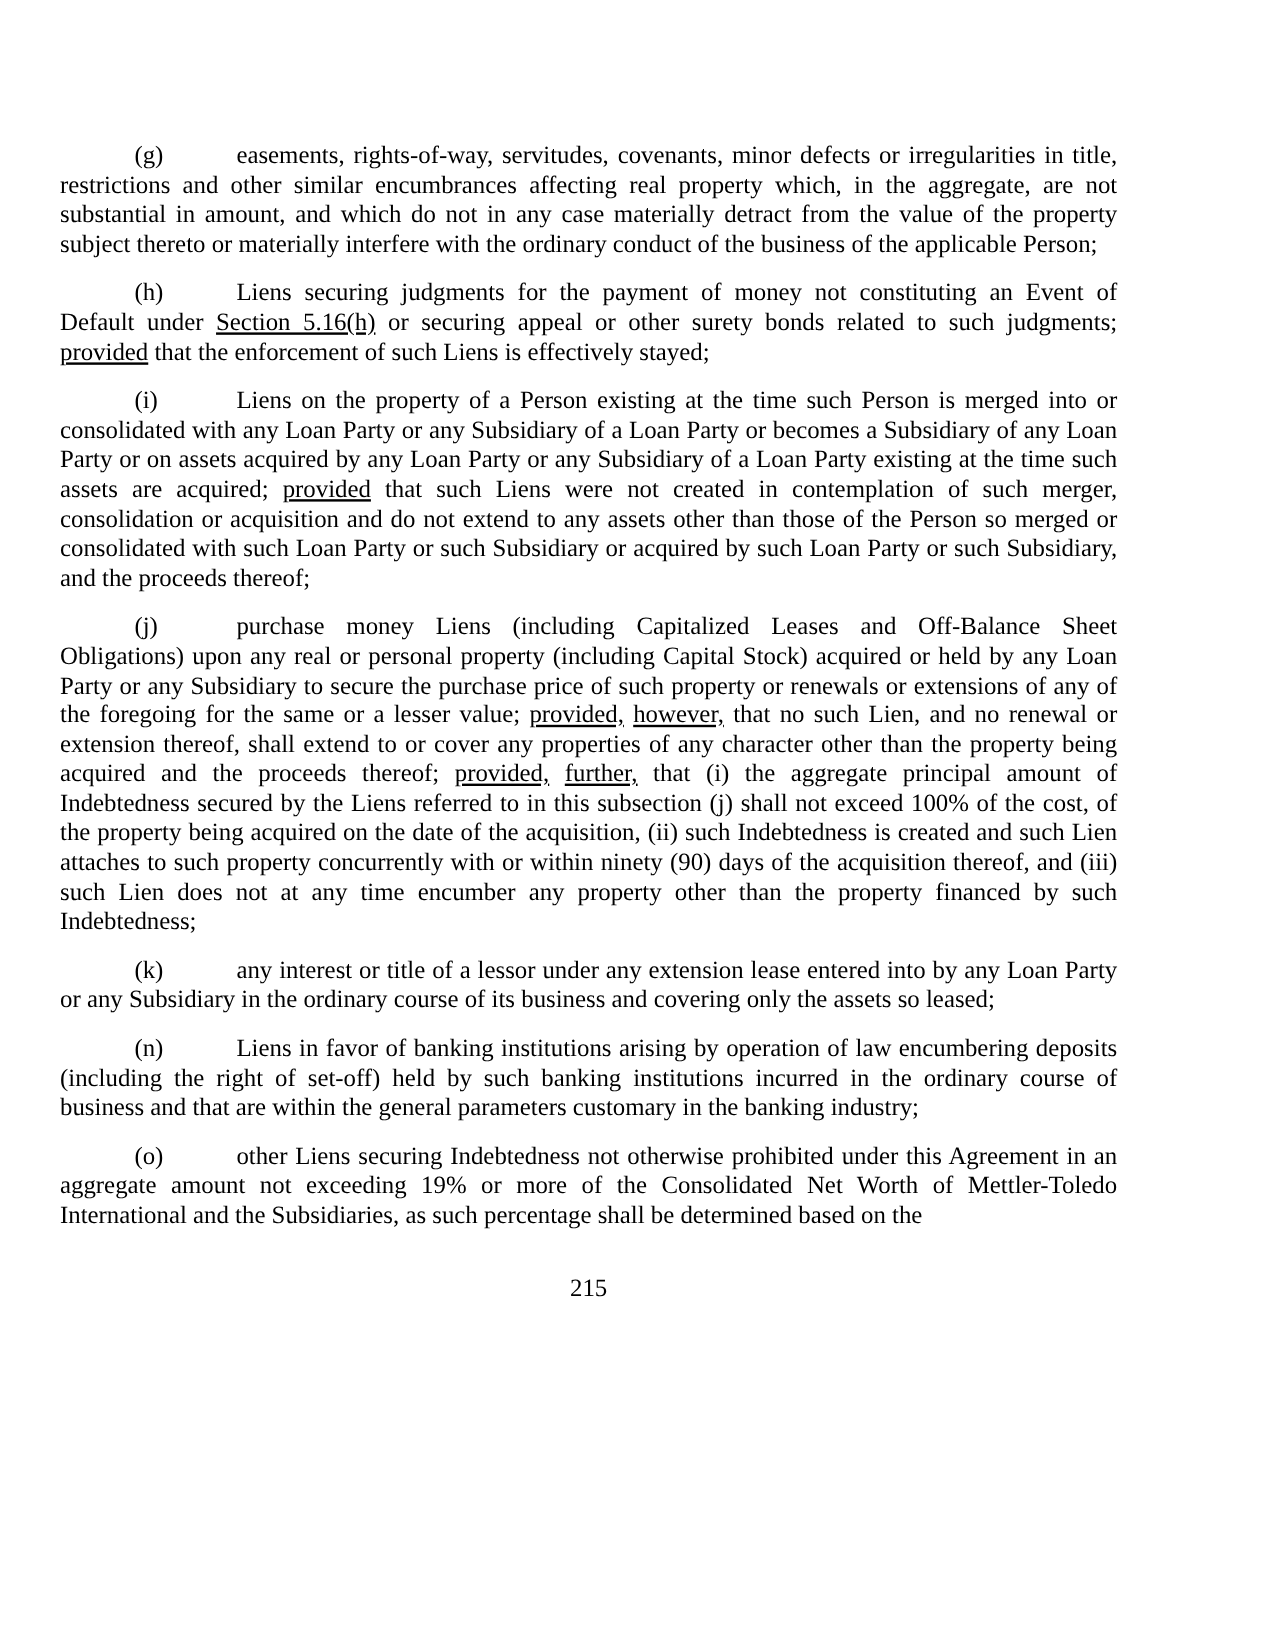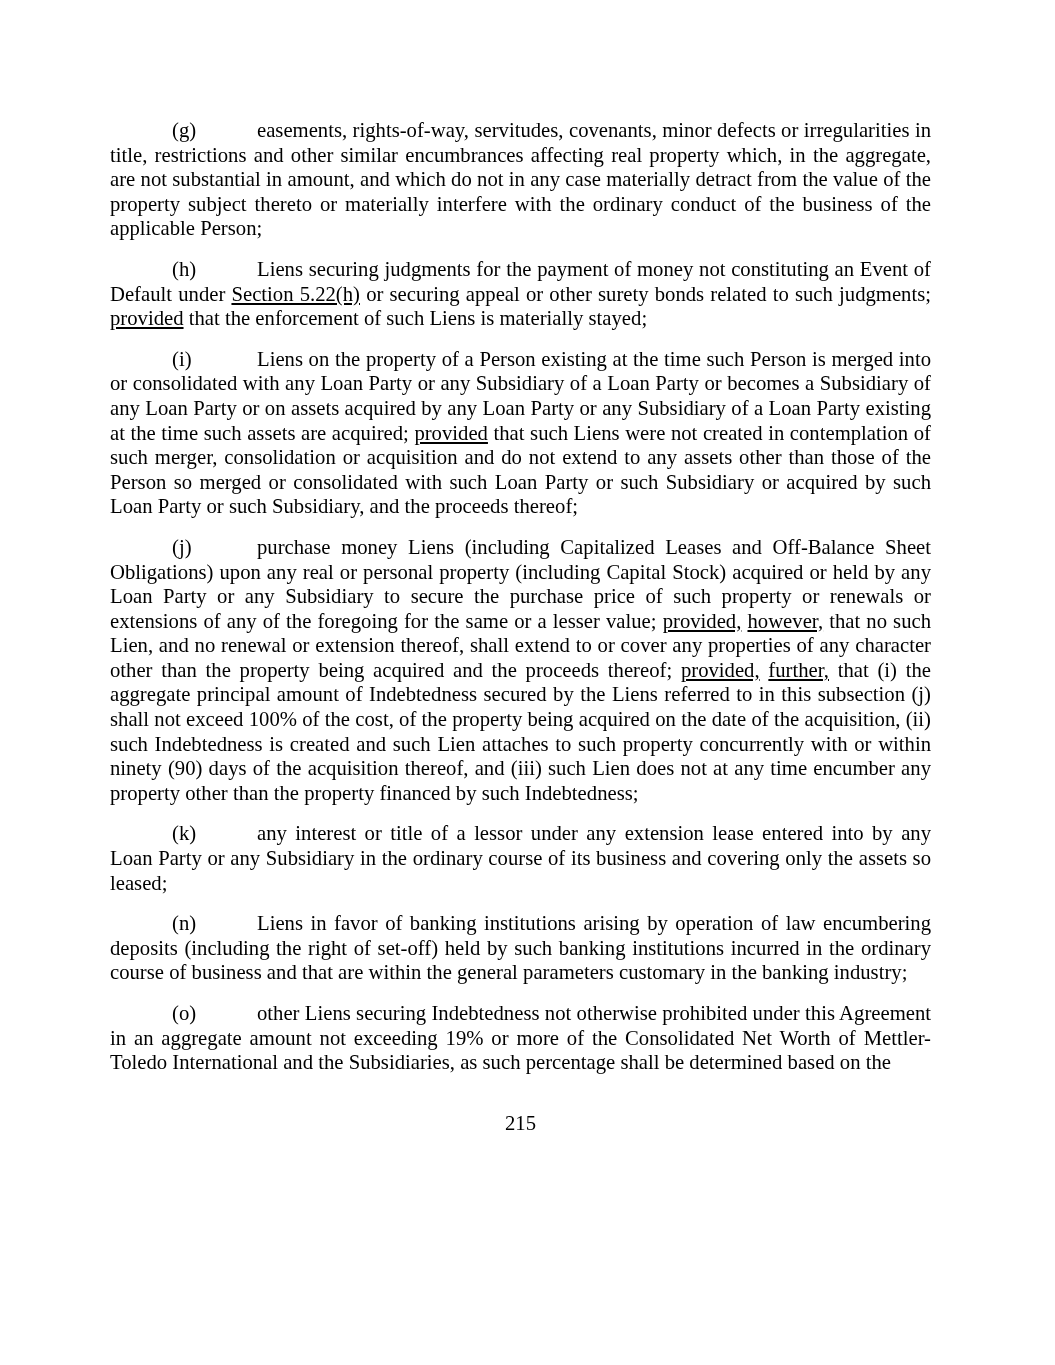--- a/index.html
+++ b/index.html
@@ -8,21 +8,21 @@
     background: #ffffff;
   }
   body {
     width: 1055px;
     height: 1365px;
     overflow: hidden;
   }
   .doc {
     box-sizing: border-box;
     width: 1055px;
-    padding: 118px 124px 0 110px;
+    padding: 118px 124px 0 50px;
     color: #000000;
     font-family: "Liberation Serif", "DejaVu Serif", serif;
     font-size: 20.7px;
     line-height: 24.6px;
     text-align: justify;
   }
   p.para {
     margin: 16px 0 0 0;
     text-indent: 62px;
   }
@@ -43,21 +43,21 @@
     text-indent: 0;
   }
 </style>
 </head>
 <body>
 
 <div class="doc">
 
   <p class="para first"><span class="plabel">(g)</span><span>easements, rights-of-way, servitudes, covenants, minor defects or irregularities in title, restrictions and other similar encumbrances affecting real property which, in the aggregate, are not substantial in amount, and which do not in any case materially detract from the value of the property subject thereto or materially interfere with the ordinary conduct of the business of the applicable Person;</span></p>
 
-  <p class="para"><span class="plabel">(h)</span><span>Liens securing judgments for the payment of money not constituting an Event of Default under </span><span class="u">Section 5.22(h)</span><span> or securing appeal or other surety bonds related to such judgments; </span><span class="u">provided</span><span> that the enforcement of such Liens is materially stayed;</span></p>
+  <p class="para"><span class="plabel">(h)</span><span>Liens securing judgments for the payment of money not constituting an Event of Default under </span><span class="u">Section 5.16(h)</span><span> or securing appeal or other surety bonds related to such judgments; </span><span class="u">provided</span><span> that the enforcement of such Liens is effectively stayed;</span></p>
 
   <p class="para"><span class="plabel">(i)</span><span>Liens on the property of a Person existing at the time such Person is merged into or consolidated with any Loan Party or any Subsidiary of a Loan Party or becomes a Subsidiary of any Loan Party or on assets acquired by any Loan Party or any Subsidiary of a Loan Party existing at the time such assets are acquired; </span><span class="u">provided</span><span> that such Liens were not created in contemplation of such merger, consolidation or acquisition and do not extend to any assets other than those of the Person so merged or consolidated with such Loan Party or such Subsidiary or acquired by such Loan Party or such Subsidiary, and the proceeds thereof;</span></p>
 
   <p class="para"><span class="plabel">(j)</span><span>purchase money Liens (including Capitalized Leases and Off-Balance Sheet Obligations) upon any real or personal property (including Capital Stock) acquired or held by any Loan Party or any Subsidiary to secure the purchase price of such property or renewals or extensions of any of the foregoing for the same or a lesser value; </span><span class="u">provided,</span><span> </span><span class="u">however,</span><span> that no such Lien, and no renewal or extension thereof, shall extend to or cover any properties of any character other than the property being acquired and the proceeds thereof; </span><span class="u">provided,</span><span> </span><span class="u">further,</span><span> that (i) the aggregate principal amount of Indebtedness secured by the Liens referred to in this subsection (j) shall not exceed 100% of the cost, of the property being acquired on the date of the acquisition, (ii) such Indebtedness is created and such Lien attaches to such property concurrently with or within ninety (90) days of the acquisition thereof, and (iii) such Lien does not at any time encumber any property other than the property financed by such Indebtedness;</span></p>
 
   <p class="para"><span class="plabel">(k)</span><span>any interest or title of a lessor under any extension lease entered into by any Loan Party or any Subsidiary in the ordinary course of its business and covering only the assets so leased;</span></p>
 
 
 
   <p class="para"><span class="plabel">(n)</span><span>Liens in favor of banking institutions arising by operation of law encumbering deposits (including the right of set-off) held by such banking institutions incurred in the ordinary course of business and that are within the general parameters customary in the banking industry;</span></p>

